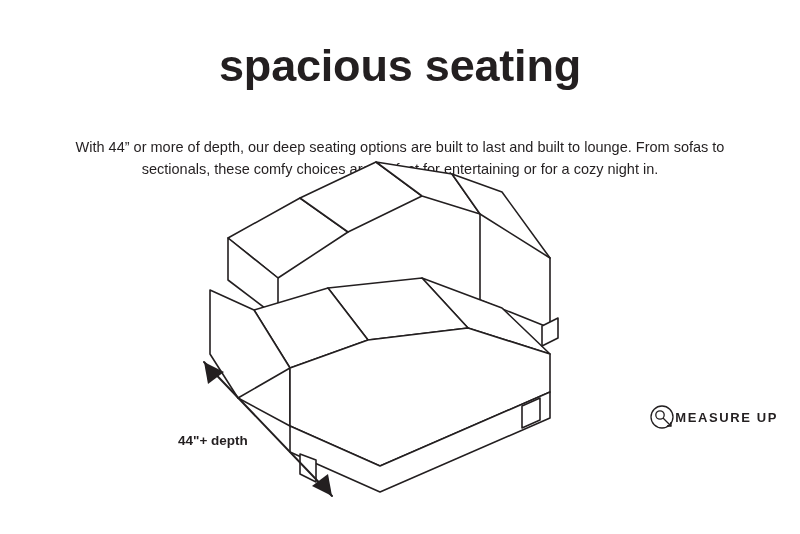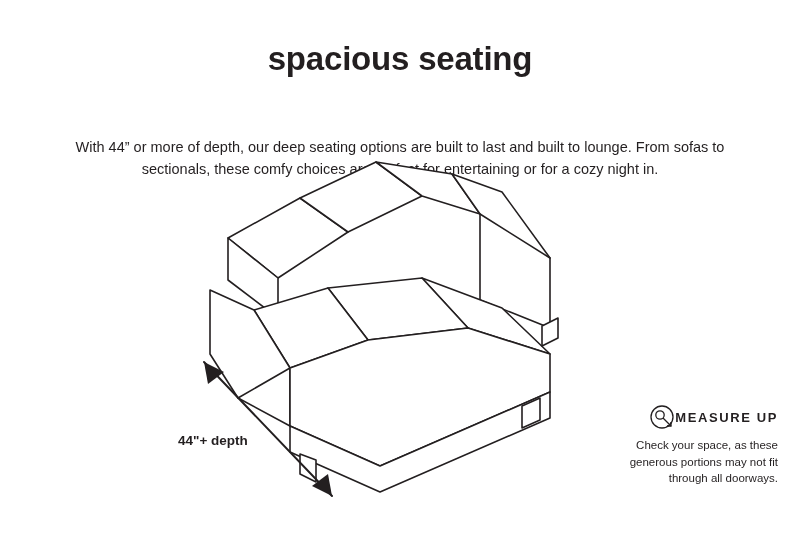--- a/index.html
+++ b/index.html
@@ -17,21 +17,21 @@
     height: 534px;
     background: #ffffff;
     overflow: hidden;
   }
   .headline {
     position: absolute;
     top: 40px;
     left: 0;
     width: 800px;
     text-align: center;
-    font-size: 33px;
+    font-size: 45px;
     font-weight: bold;
     letter-spacing: -0.2px;
     color: #231f20;
   }
   .subcopy {
     position: absolute;
     top: 92px;
     left: 60px;
     width: 680px;
     text-align: center;
@@ -141,20 +141,15 @@
       <span class="measure-icon">
         <svg viewBox="0 0 26 26" width="26" height="26" fill="none" stroke="#231f20" stroke-width="1.3">
           <circle cx="13" cy="13" r="11"></circle>
           <circle cx="11" cy="11" r="4.2"></circle>
           <path d="M14 14 L22 22"></path>
           <path d="M18 22 L22 22 L22 18"></path>
         </svg>
       </span>
       <span class="measure-title">MEASURE UP</span>
     </div>
-    <div class="measure-note">
-      <div>Check your space, as these</div>
-      <div>generous portions may not fit</div>
-      <div>through all doorways.</div>
-    </div>
   </div>
 
 </div>
 
 </body></html>

